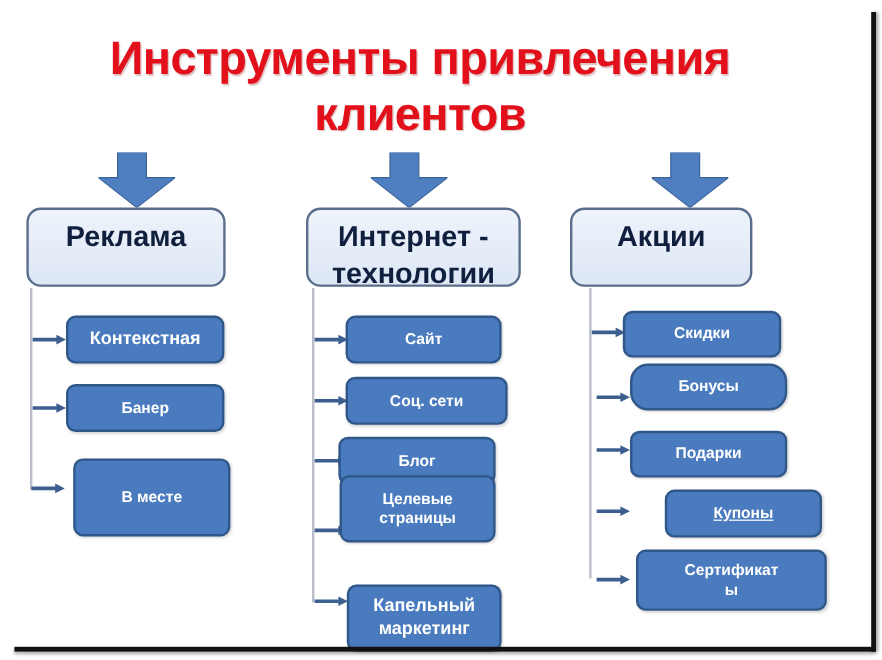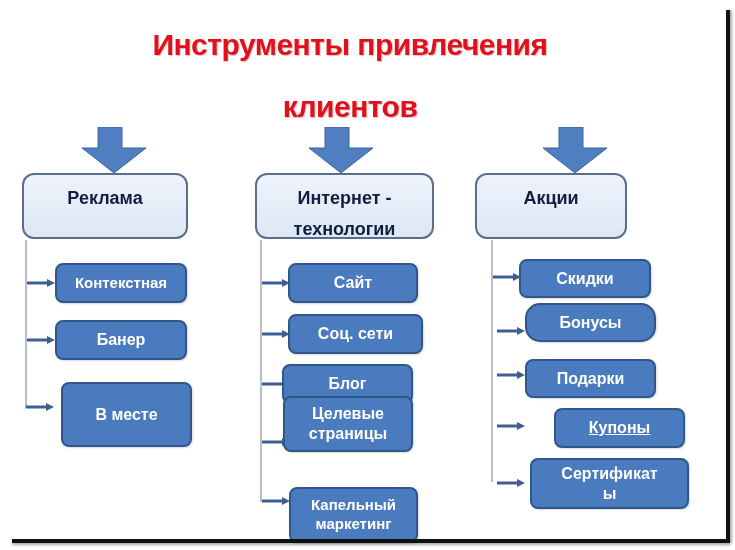--- a/index.html
+++ b/index.html
@@ -3,39 +3,39 @@
 <meta charset="utf-8">
 <style>
   html, body { margin: 0; padding: 0; background: #ffffff; }
   body { width: 735px; height: 550px; position: relative; overflow: hidden;
          font-family: "Liberation Sans", "DejaVu Sans", sans-serif; }
   .frame-right { position: absolute; left: 726px; top: 10px; width: 4px; height: 533px;
                  background: #111; box-shadow: 2px 0 3px rgba(0,0,0,0.35); }
   .frame-bottom { position: absolute; left: 12px; top: 539px; width: 718px; height: 4px;
                   background: #111; box-shadow: 0 2px 3px rgba(0,0,0,0.35); z-index: 5; }
   .title { position: absolute; left: 0; width: 700px; text-align: center; color: #e2101b;
-           font-weight: bold; font-size: 30px; letter-spacing: -0.5px; line-height: 1;
+           font-weight: bold; font-size: 39px; letter-spacing: -0.5px; line-height: 1;
            text-shadow: 1px 1px 1px rgba(120,0,0,0.25); }
   .title.l1 { top: 30px; }
-  .title.l2 { top: 92px; }
+  .title.l2 { top: 76px; }
   .down-arrow { position: absolute; width: 64px; height: 46px; }
   .down-arrow svg { display: block; }
   .head-box { position: absolute; height: 66px; box-sizing: border-box;
               background: linear-gradient(#eef3fb, #dde7f5); border: 2px solid #5a6e8c;
-              border-radius: 12px; color: #0f1f3d; font-weight: bold; font-size: 18px;
+              border-radius: 12px; color: #0f1f3d; font-weight: bold; font-size: 24px;
               text-align: center; line-height: 26px; padding-top: 10px; }
   .head-box.two { padding-top: 10px; }
   .head-box .l2 { position: relative; top: 5px; }
   .vline { position: absolute; width: 2px; background: #b9bec8; }
   .item { position: absolute; box-sizing: border-box; background: #4a7bbf;
           border: 2px solid #2f5789; border-radius: 8px; color: #fff; font-weight: bold;
           text-align: center; display: flex; align-items: center; justify-content: center;
           flex-direction: column; line-height: 1.25; box-shadow: 1px 1px 2px rgba(0,0,0,0.15); }
   .item.small { font-size: 15px; }
-  .item.big { font-size: 16px; }
+  .item.big { font-size: 13px; }
   .harrow { position: absolute; width: 28px; height: 10px; }
   .harrow svg { display: block; }
 </style>
 </head>
 <body>
 
 <div class="frame-right"></div>
 <div class="frame-bottom"></div>
 
 <div class="title l1">Инструменты привлечения</div>

